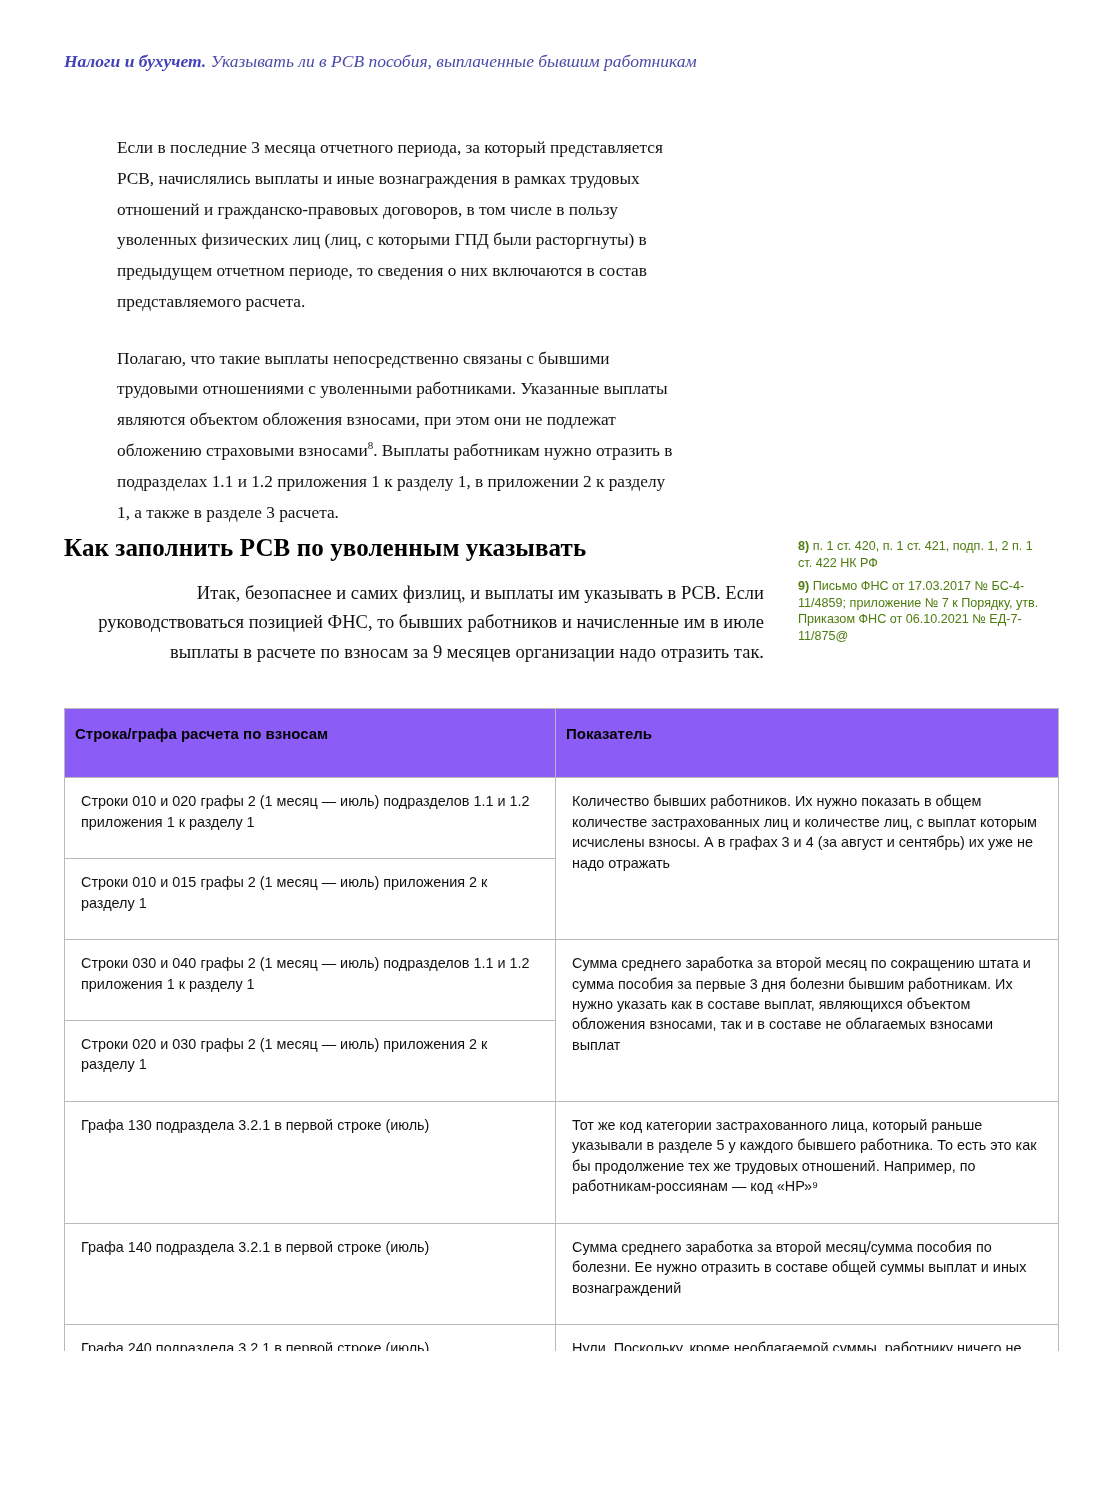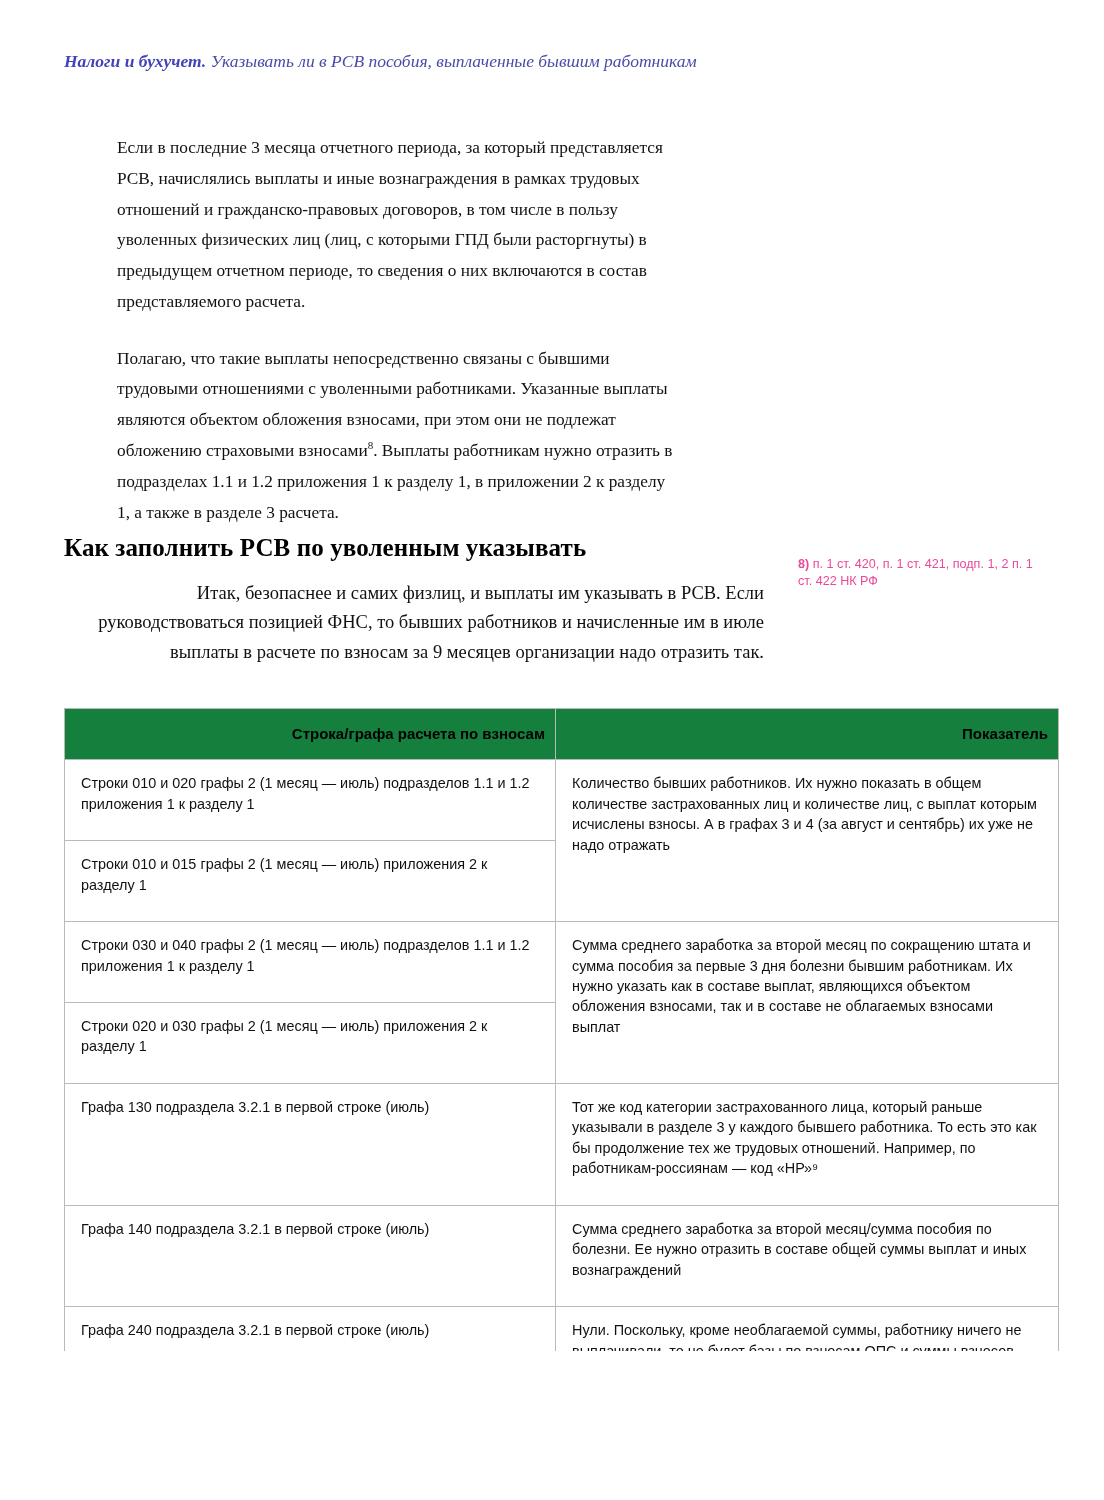--- a/index.html
+++ b/index.html
@@ -78,26 +78,26 @@
     font-size: 18.5px;
     line-height: 1.62;
     color: #111111;
     text-align: right;
   }
 
   
   .margin-notes {
     position: absolute;
     left: 798px;
-    top: 556px;
+    top: 538px;
     width: 248px;
     font-family: "Liberation Sans", sans-serif;
     font-size: 12.6px;
     line-height: 1.32;
-    color: #ec4899;
+    color: #4d7c0f;
   }
   .margin-notes .note {
     margin-bottom: 7px;
   }
   .margin-notes .note-num {
     font-weight: bold;
   }
 
   
   .rsv-table {
@@ -112,25 +112,25 @@
   .rsv-table th,
   .rsv-table td {
     border: 1px solid #b9b9b9;
     vertical-align: top;
     padding: 13px 14px 26px 16px;
     font-size: 14.4px;
     line-height: 1.42;
     color: #111111;
   }
   .rsv-table thead th {
-    background: #15803d;
-    text-align: right;
+    background: #8b5cf6;
+    text-align: left;
     font-weight: bold;
     font-size: 15px;
-    padding: 14px 10px 15px 10px;
+    padding: 14px 10px 33px 10px;
     color: #000000;
   }
   .col-left { width: 470px; }
   .col-right { width: 482px; }
 
   
   .page-number {
     position: absolute;
     left: 64px;
     top: 1438px;
@@ -154,20 +154,23 @@
   </div>
 
   <h2 class="section-heading">Как заполнить РСВ по уволенным указывать</h2>
 
   <p class="intro-para">Итак, безопаснее и самих физлиц, и выплаты им указывать в РСВ. Если руководствоваться позицией ФНС, то бывших работников и начисленные им в июле выплаты в расчете по взносам за 9 месяцев организации надо отразить так.</p>
 
   <div class="margin-notes">
     <div class="note">
       <span class="note-num">8)</span><span> п. 1 ст. 420, п. 1 ст. 421, подп. 1, 2 п. 1 ст. 422 НК РФ</span>
     </div>
+    <div class="note">
+      <span class="note-num">9)</span><span> Письмо ФНС от 17.03.2017 № БС-4-11/4859; приложение № 7 к Порядку, утв. Приказом ФНС от 06.10.2021 № ЕД-7-11/875@</span>
+    </div>
   </div>
 
   <table class="rsv-table">
     <thead>
       <tr>
         <th class="col-left">Строка/графа расчета по взносам</th>
         <th class="col-right">Показатель</th>
       </tr>
     </thead>
     <tbody>
@@ -180,21 +183,21 @@
       </tr>
       <tr>
         <td class="col-left">Строки 030 и 040 графы 2 (1 месяц — июль) подразделов 1.1 и 1.2 приложения 1 к разделу 1</td>
         <td class="col-right" rowspan="2">Сумма среднего заработка за второй месяц по сокращению штата и сумма пособия за первые 3 дня болезни бывшим работникам. Их нужно указать как в составе выплат, являющихся объектом обложения взносами, так и в составе не облагаемых взносами выплат</td>
       </tr>
       <tr>
         <td class="col-left">Строки 020 и 030 графы 2 (1 месяц — июль) приложения 2 к разделу 1</td>
       </tr>
       <tr>
         <td class="col-left">Графа 130 подраздела 3.2.1 в первой строке (июль)</td>
-        <td class="col-right">Тот же код категории застрахованного лица, который раньше указывали в разделе 3 у каждого бывшего работника. То есть это как бы продолжение тех же трудовых отношений. Например, по работникам-россиянам — код «НР»⁹</td>
+        <td class="col-right">Тот же код категории застрахованного лица, который раньше указывали в разделе 5 у каждого бывшего работника. То есть это как бы продолжение тех же трудовых отношений. Например, по работникам-россиянам — код «НР»⁹</td>
       </tr>
       <tr>
         <td class="col-left">Графа 140 подраздела 3.2.1 в первой строке (июль)</td>
         <td class="col-right">Сумма среднего заработка за второй месяц/сумма пособия по болезни. Ее нужно отразить в составе общей суммы выплат и иных вознаграждений</td>
       </tr>
       <tr>
         <td class="col-left">Графа 240 подраздела 3.2.1 в первой строке (июль)</td>
         <td class="col-right" rowspan="2">Нули. Поскольку, кроме необлагаемой суммы, работнику ничего не выплачивали, то не будет базы по взносам ОПС и суммы взносов</td>
       </tr>
       <tr>

